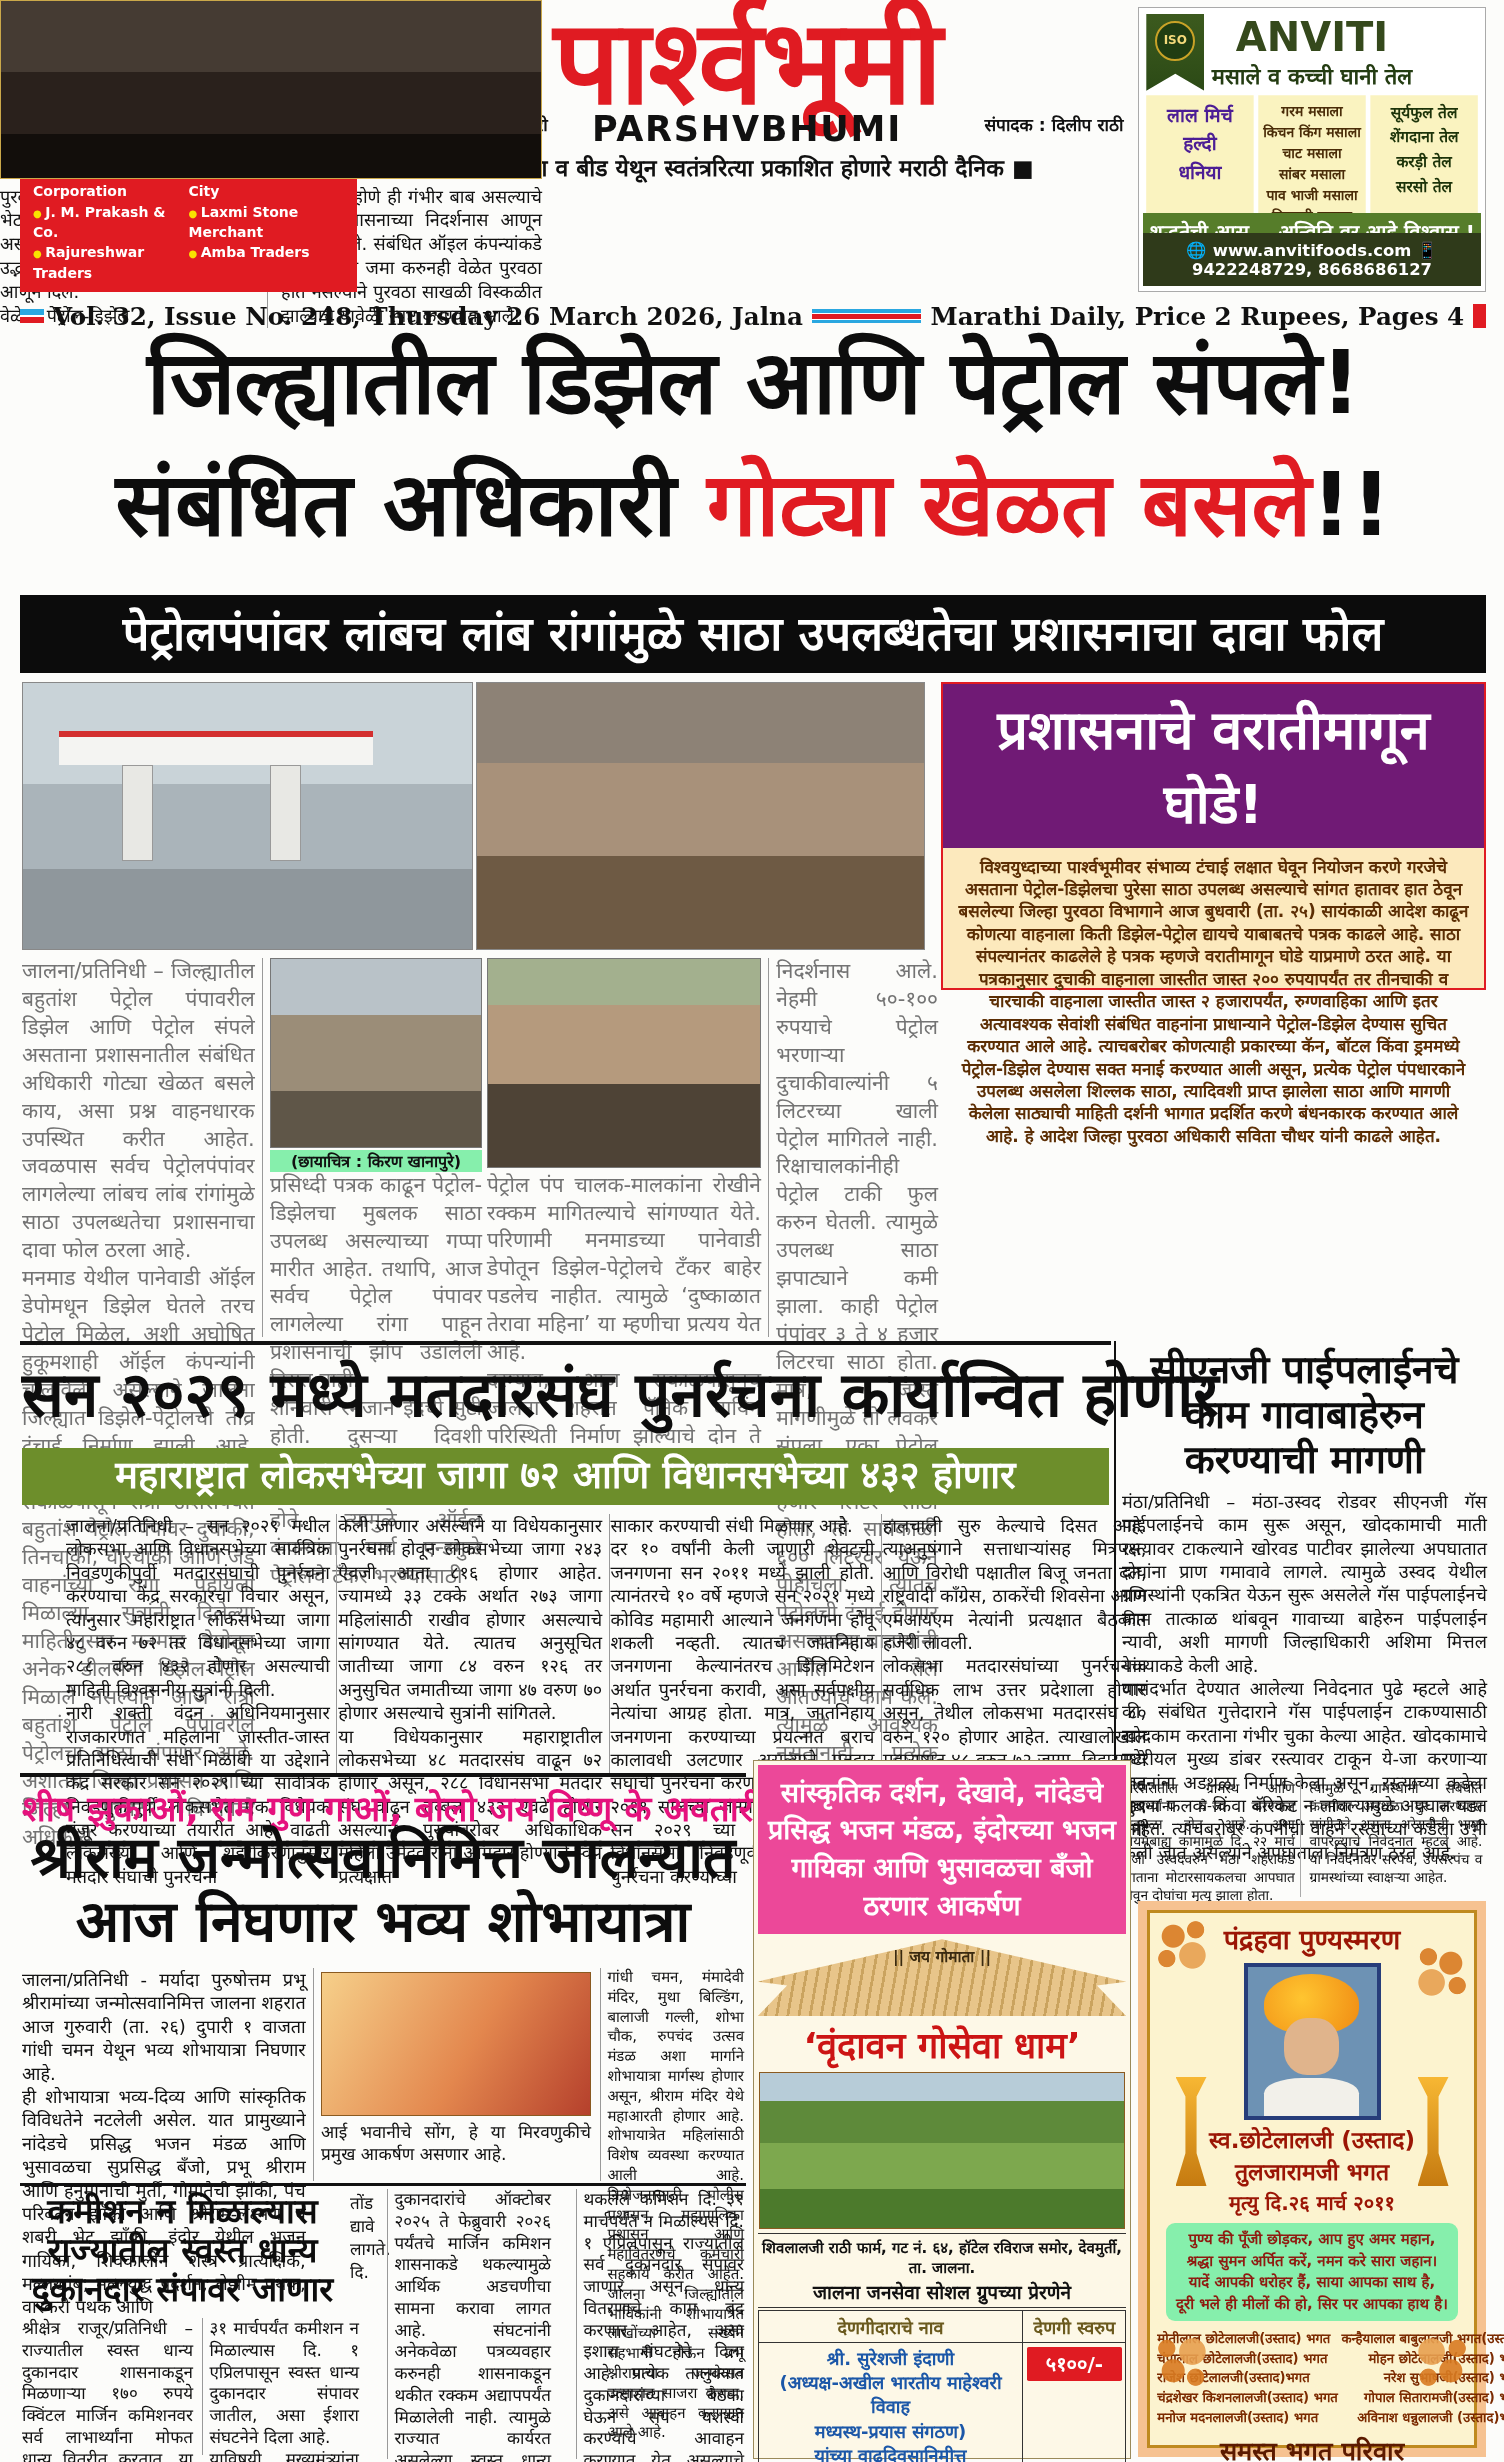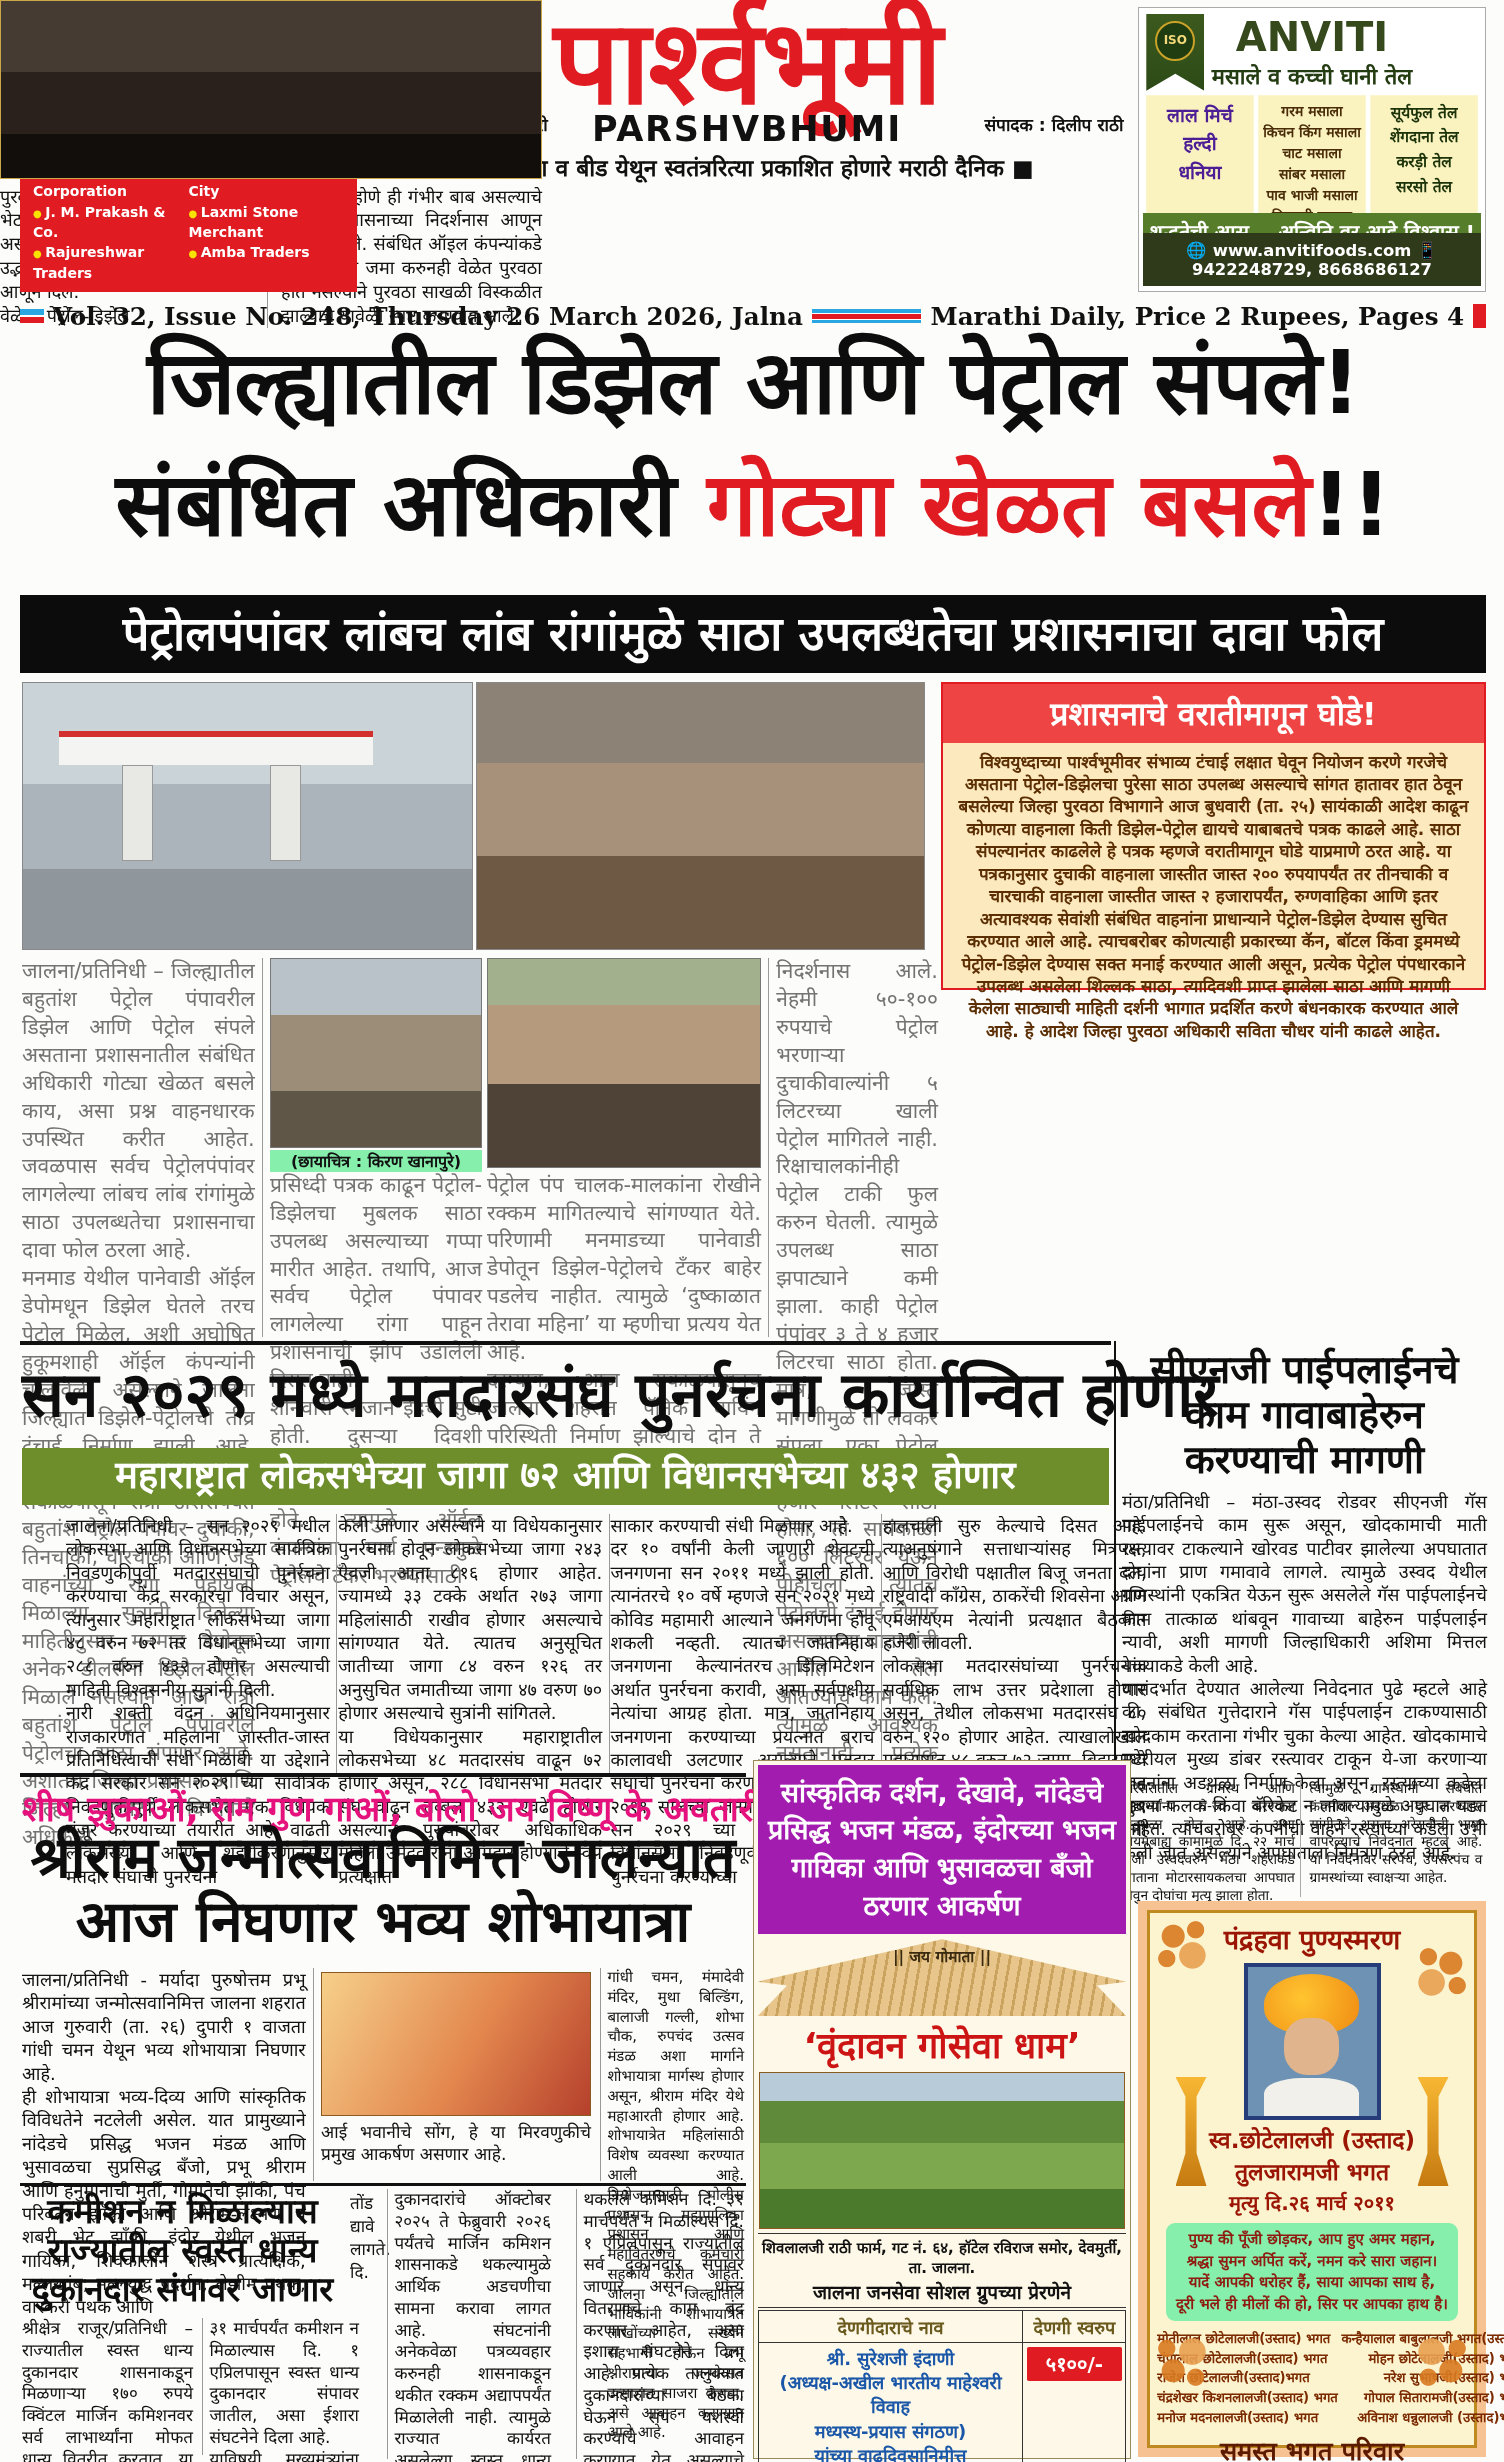--- a/index.html
+++ b/index.html
@@ -65,21 +65,21 @@
   .h1b .red { color:#e01b22; }
   .barhead { position:absolute; left:20px; top:595px; width:1466px; height:78px; background:#0c0c0c; color:#fff; font-weight:bold; font-size:47px; text-align:center; line-height:77px; white-space:nowrap; }
 
   
   .ph { position:absolute; overflow:hidden; border:0.9px solid #888; }
   .ph-petrol { left:22px; top:682px; width:451px; height:268px; background:linear-gradient(#c9d3d8 0 38%, #aab4ba 38% 70%, #8f979c 70%); }
   .canopy { position:absolute; left:8%; top:18%; width:70%; height:13%; background:#f4f4f2; border-top:6.4px solid #d32f2f; }
   .pumpcol { position:absolute; width:7%; height:36%; top:31%; background:#e8e8e4; border:0.9px solid #999; }
   .ph-crowd1 { left:476px; top:682px; width:449px; height:268px; background:linear-gradient(#8d8276 0 30%, #a8917a 30% 65%, #6e5a44 65%); }
   .adminbox { position:absolute; left:941px; top:682px; width:545px; height:308px; background:#fce9bd; border:2.7px solid #e01b22; }
-  .adminbox .abh { background:#ef4444; color:#fff; font-weight:900; font-size:32px; text-align:center; padding:7.3px 0 9px; }
+  .adminbox .abh { background:#701a75; color:#fff; font-weight:900; font-size:54px; text-align:center; padding:7.3px 0 9px; }
   .adminbox .abb { color:#5c2e04; font-weight:bold; font-size:17px; line-height:1.32; text-align:center; padding:7.3px 11px; }
 
   .leadcol { position:absolute; font-size:21px; line-height:1.33; text-align:justify; color:#737373; white-space:pre-line; }
   .c1 { left:22px; top:958px; width:241px; height:379px; border-right:0.9px solid #999; padding-right:7.3px; }
   .c2 { left:270px; top:958px; width:212px; height:379px; }
   .ph-pumpq { position:relative; width:100%; height:190px; background:linear-gradient(#b9c2c8 0 30%,#9b8d78 30% 70%,#5f5648 70%); border:0.9px solid #777; margin-bottom:1.8px; }
   .capline { font-weight:bold; font-size:16px; text-align:center; white-space:nowrap; background:#86efac; }
   .c3 { left:487px; top:958px; width:274px; height:379px; }
   .ph-bikes { position:relative; width:100%; height:210px; background:linear-gradient(#a3b08e 0 22%,#b59a7d 22% 60%,#4e4336 60%); border:0.9px solid #777; margin-bottom:3.6px; }
   .c4 { left:768px; top:958px; width:170px; height:379px; border-left:0.9px solid #999; padding-left:7.3px; }
@@ -116,21 +116,21 @@
   
   .strike-h { position:absolute; left:22px; top:2192px; width:321px; text-align:center; font-weight:900; font-size:34px; line-height:1.15; color:#0d0d0d; }
   .strike-spill { position:absolute; left:350px; top:2192px; width:47px; font-size:17px; line-height:1.35; }
   .strike-c1 { position:absolute; left:22px; top:2318px; width:171px; height:137px; font-size:17px; line-height:1.28; text-align:justify; }
   .strike-c2 { position:absolute; left:202px; top:2318px; width:157px; height:137px; font-size:17px; line-height:1.28; text-align:justify; border-left:0.9px solid #999; padding-left:6.4px; white-space:pre-line; }
   .strike-c3 { position:absolute; left:387px; top:2189px; width:164px; height:270px; font-size:17px; line-height:1.28; text-align:justify; border-left:0.9px solid #999; padding-left:6.4px; }
   .strike-c4 { position:absolute; left:576px; top:2189px; width:168px; height:270px; font-size:17px; line-height:1.28; text-align:justify; border-left:0.9px solid #999; padding-left:6.4px; }
 
   
   .goseva { position:absolute; left:753px; top:1760px; width:378px; height:699px; background:#fdf8e7; border:1.8px solid #9a8a5a; padding:3.6px; }
-  .gs-blue { background:#a21caf; color:#fff; font-weight:bold; font-size:27px; line-height:1.4; text-align:center; padding:9px 5.5px; }
+  .gs-blue { background:#ec4899; color:#fff; font-weight:bold; font-size:27px; line-height:1.4; text-align:center; padding:9px 5.5px; }
   .gs-thatch { position:relative; height:77px; margin-top:5.5px; background:
       repeating-linear-gradient(100deg,#e8c58a 0 8.2px,#caa35f 8.2px 11px);
       clip-path:polygon(50% 0,100% 55%,92% 60%,100% 100%,0 100%,8% 60%,0 55%); }
   .gs-jai { position:absolute; left:0; right:0; top:5.5px; text-align:center; font-weight:bold; font-size:15.5px; color:#3a2a10; }
   .gs-title { text-align:center; color:#cc1414; font-weight:900; font-size:36px; margin-top:3.6px; white-space:nowrap; }
   .gs-photo { height:157px; margin:3.6px 1.8px; background:linear-gradient(#b7ccd8 0 18%, #5e8a3a 18% 45%, #7da84e 45% 75%, #4c7a2c 75%); border:1.8px solid #8a5a20; }
   .gs-addr { font-weight:bold; font-size:15px; text-align:center; border-top:1.8px solid #333; padding-top:2.7px; }
   .gs-insp { font-weight:bold; font-size:19px; text-align:center; border-bottom:1.8px solid #333; padding:1.8px 0 2.7px; }
   .gs-table { width:100%; border-collapse:collapse; margin-top:1.8px; }
   .gs-table td, .gs-table th { border:1.8px solid #333; padding:3.6px; vertical-align:middle; }

